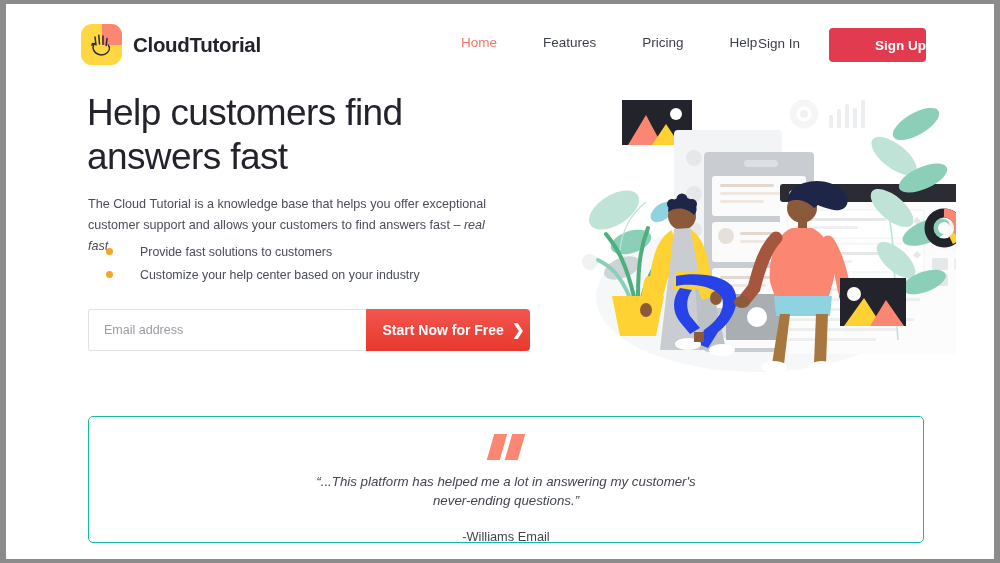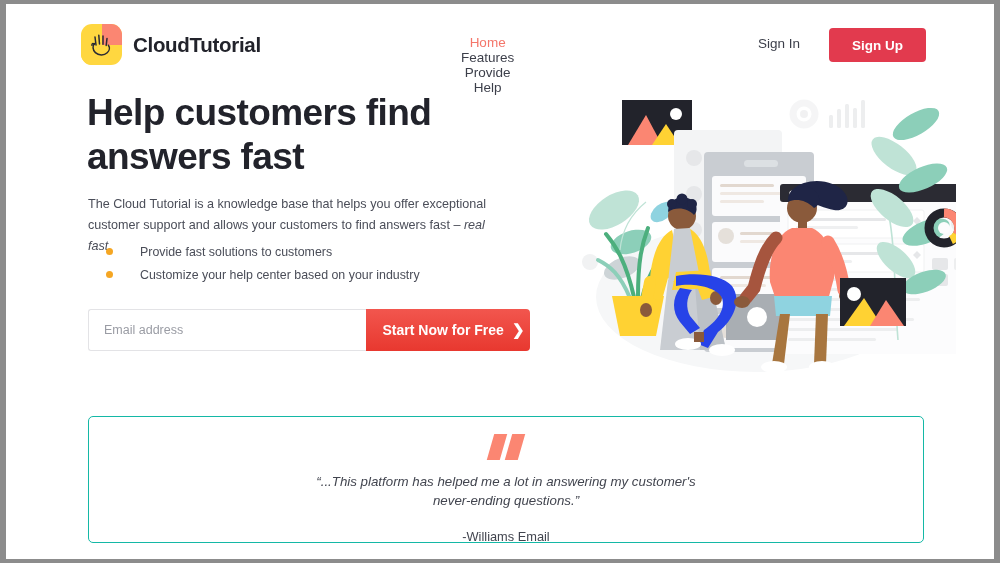--- a/index.html
+++ b/index.html
@@ -39,45 +39,45 @@
     background: #FFD740;
   }
   .logo-mark svg { position: absolute; left: 8px; top: 7px; }
   .logo-text {
     font-size: 20.5px; font-weight: bold; color: #22232b;
     letter-spacing: -0.3px; white-space: nowrap;
   }
 
   #nav {
     position: absolute; left: 432px; top: 23px;
-    display: flex; align-items: center; gap: 0; flex-direction: column;
+    display: flex; align-items: center; gap: 0;
   }
   #nav a {
     font-size: 13.5px; color: #3c3f4a; text-decoration: none;
     padding: 0 23px; white-space: nowrap;
   }
   #nav a.active { color: #F4766A; }
   #signin {
     position: absolute; left: 752px; top: 24px;
     font-size: 13.5px; color: #3c3f4a; text-decoration: none;
     white-space: nowrap;
   }
   #signup {
     position: absolute; left: 823px; top: 16px;
     width: 97px; height: 34px; border: none; border-radius: 4px;
     background: #E23A4E; color: #fff;
     font-family: "Liberation Sans", sans-serif;
-    font-size: 13.5px; font-weight: bold; cursor: pointer;
+    font-size: 13.5px; font-weight: bold; cursor: pointer; text-align: right;
   }
 
   
   #hero-title {
     position: absolute; left: 81px; top: 87px; width: 430px;
     font-size: 37px; line-height: 1.2; color: #22232b;
-    letter-spacing: -0.6px; font-weight: bold;
+    letter-spacing: -0.6px; font-weight: normal;
   }
   #hero-sub {
     position: absolute; left: 82px; top: 190px; width: 400px;
     font-size: 12.6px; line-height: 1.65; color: #4a4d58;
   }
   #hero-sub .ital { font-style: italic; }
   #bullets {
     position: absolute; left: 100px; top: 238px;
   }
   .bullet-row {
@@ -165,21 +165,21 @@
             <path d="M5.2 13.2 C4 12 2.6 12.6 3 14.2"></path>
           </g>
         </svg>
       </div>
       <div class="logo-text">CloudTutorial</div>
     </div>
 
     <div id="nav">
       <a href="#" class="active">Home</a>
       <a href="#">Features</a>
-      <a href="#">Provide</a>
+      <a href="#">Pricing</a>
       <a href="#">Help</a>
     </div>
 
     <a href="#" id="signin">Sign In</a>
     <button id="signup">Sign Up</button>
   </div>
 
   <h1 id="hero-title">
     <span>Help customers find</span><br>
     <span>answers fast</span>

